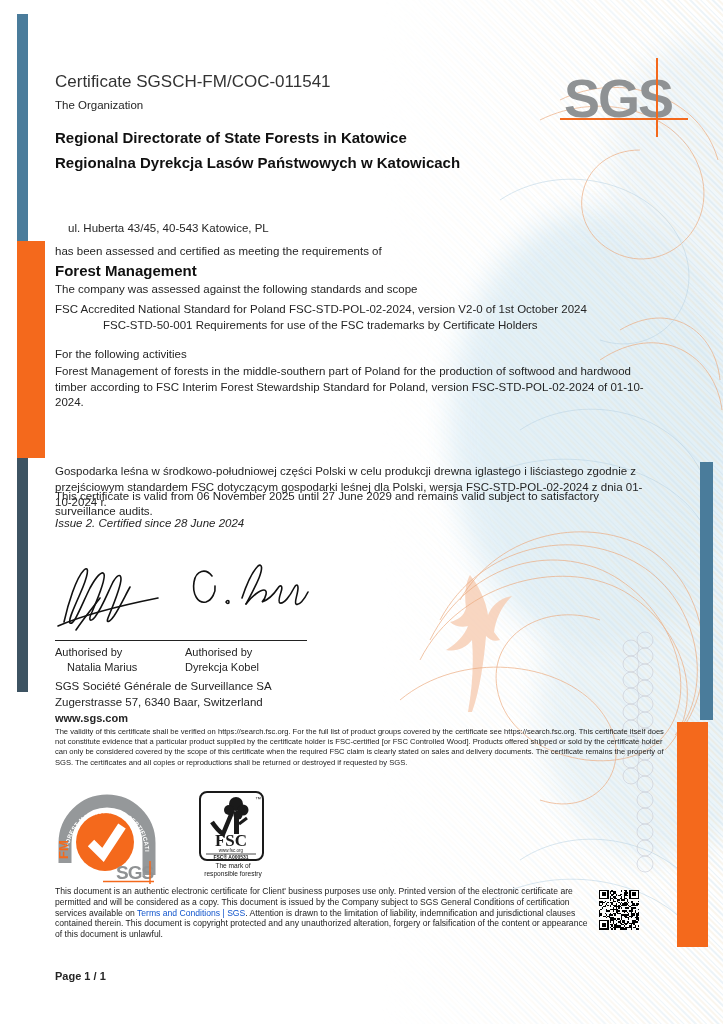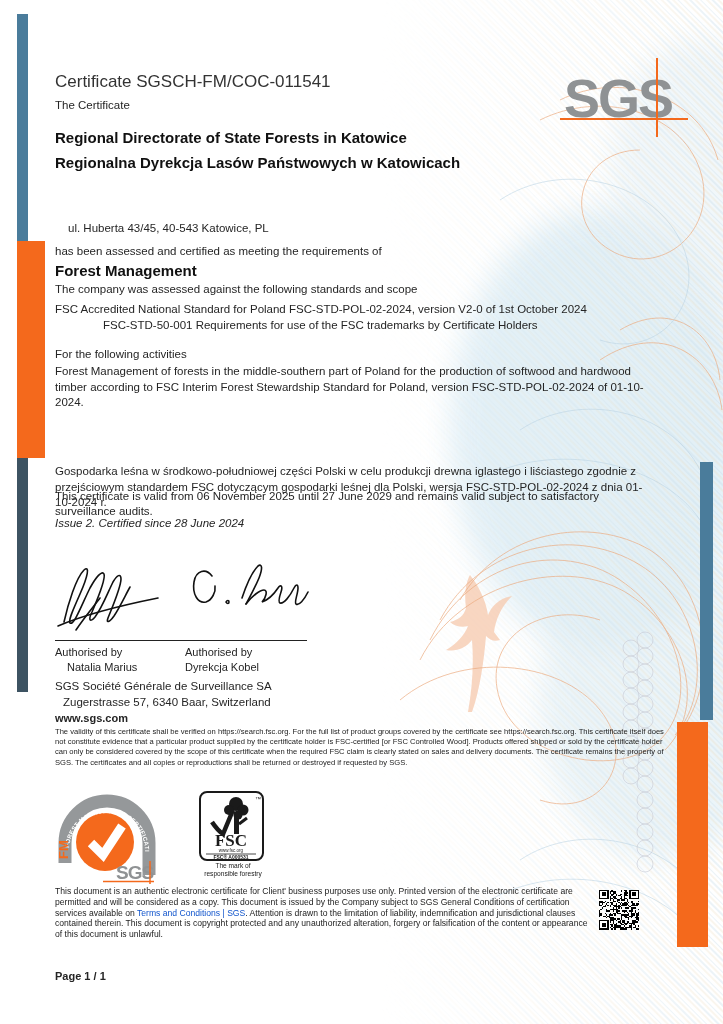--- a/index.html
+++ b/index.html
@@ -24,21 +24,21 @@
   .scope-line{left:55px;top:283px;font-size:11.5px;}
   .standard{left:55px;font-size:11.5px;width:600px;}
   .act-label{left:55px;top:348px;font-size:11.5px;}
   .para{left:55px;width:592px;font-size:11.5px;line-height:15.5px;}
   .validity{left:55px;top:489px;width:585px;font-size:11.5px;line-height:15px;}
   .issue{left:55px;top:517px;font-size:11.5px;font-style:italic;}
   .sig-rule{left:55px;top:640px;width:252px;height:1px;background:#222;}
   .auth-label{top:646px;font-size:11px;}
   .auth-name{top:661px;font-size:11px;}
   .company{left:55px;top:680px;font-size:11.5px;}
-  .company-addr{left:55px;top:696px;font-size:11.5px;margin-left:8px;}
+  .company-addr{left:55px;top:696px;font-size:11.5px;}
   .website{left:55px;top:712px;font-size:11px;font-weight:bold;}
   .fine-print{left:55px;top:727px;width:612px;font-size:7.6px;line-height:10.2px;color:#1c1c1c;}
   .disclaimer{left:55px;top:886px;width:536px;font-size:8.6px;line-height:10.8px;color:#1c1c1c;}
   .disclaimer a{color:#1155cc;text-decoration:none;}
   .page-label{left:55px;top:970px;font-size:11px;font-weight:bold;}
   .fsc-tagline{position:absolute;left:198px;top:862px;width:70px;text-align:center;font-size:6.6px;line-height:8px;color:#1a1a1a;}
   .z3{z-index:3;}
 </style>
 </head>
 <body>
@@ -125,21 +125,21 @@
 
   <div class="abs z3" style="left:556px;top:55px;width:140px;height:90px;">
     <svg width="140" height="90" viewBox="0 0 140 90">
       <text x="8" y="62" font-family="Liberation Sans, sans-serif" font-size="54" font-weight="bold" fill="#8F9294" letter-spacing="-2">SGS</text>
       <line x1="101" y1="3" x2="101" y2="82" stroke="#F4691C" stroke-width="2"></line>
       <line x1="4" y1="64" x2="132" y2="64" stroke="#F4691C" stroke-width="2"></line>
     </svg>
   </div>
 
   <div class="abs z3 cert-no">Certificate SGSCH-FM/COC-011541</div>
-  <div class="abs z3 org-intro">The Certificate</div>
+  <div class="abs z3 org-intro">The Organization</div>
   <div class="abs z3 org-name">
     <span>Regional Directorate of State Forests in Katowice</span><br>
     <span>Regionalna Dyrekcja Lasów Państwowych w Katowicach</span>
   </div>
   <div class="abs z3 address">ul. Huberta 43/45, 40-543 Katowice, PL</div>
   <div class="abs z3 assessed">has been assessed and certified as meeting the requirements of</div>
 
   <div class="abs z3 fm-title">Forest Management</div>
   <div class="abs z3 scope-line">The company was assessed against the following standards and scope</div>
   <div class="abs z3 standard" style="top:303px;">FSC Accredited National Standard for Poland FSC-STD-POL-02-2024, version V2-0 of 1st October 2024</div>

